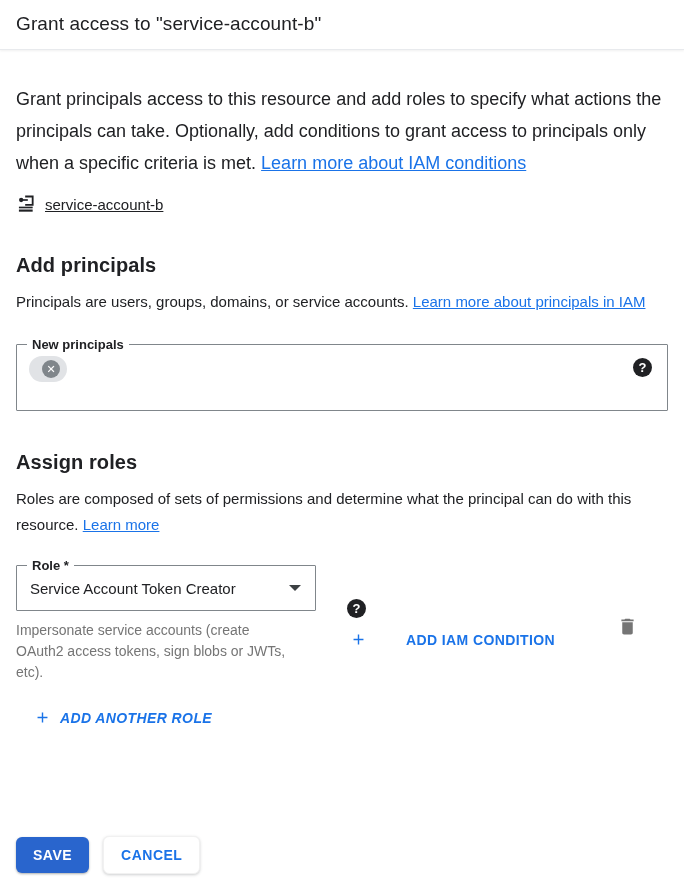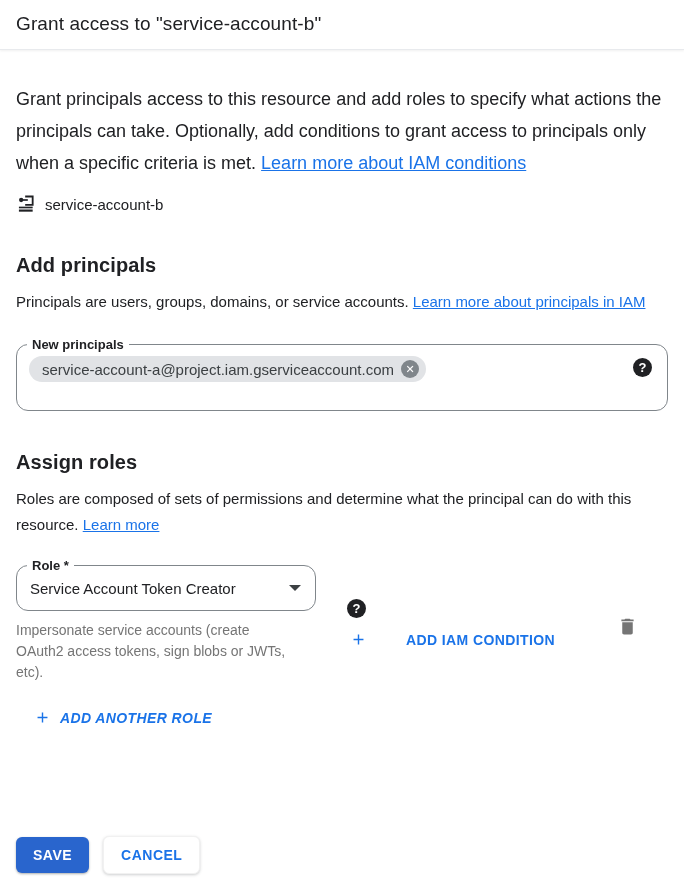--- a/index.html
+++ b/index.html
@@ -21,32 +21,32 @@
   .dlg-title { font-size: 19px; font-weight: 400; color: #202124; letter-spacing: .1px; }
 
   .content { padding: 0 16px; flex: 1; }
 
   
   .intro { margin-top: 33px; font-size: 18px; line-height: 32px; color: #202124; max-width: 652px; }
   a.link { color: #1a73e8; text-decoration: underline; cursor: pointer; }
 
   
   .section-sub-heading { margin-top: 32px; font-size: 16px; font-weight: 700; color: #202124; }
-  .resource-row { margin-top: 15px; display: flex; align-items: center; gap: 9px; font-size: 15px; }
+  .resource-row { margin-top: 15px; display: flex; align-items: center; gap: 9px; font-size: 15px; text-decoration: underline; }
   .resource-row svg { display: block; }
 
   
   .section-heading { margin-top: 40px; font-size: 20px; font-weight: 700; color: #202124; letter-spacing: .1px; }
   .section-desc { margin-top: 12px; font-size: 15px; line-height: 26px; color: #202124; max-width: 648px; }
 
   
   .outlined-field {
     position: relative;
     border: 1px solid #80868b;
-    border-radius: 12px;
+    border-radius: 1px;
     background: #fff;
   }
   .field-label {
     position: absolute;
     top: -8px; left: 10px;
     background: #fff;
     padding: 0 5px;
     font-size: 13px;
     font-weight: 700;
     color: #202124;
@@ -157,21 +157,20 @@
       <span>service-account-b</span>
     </div>
 
     <div class="section-heading">Add principals</div>
     <p class="section-desc"><span>Principals are users, groups, domains, or service accounts. </span><a class="link">Learn more about principals in IAM</a></p>
 
     <div class="outlined-field principals-field">
       <span class="field-label">New principals</span>
       <div class="principals-inner">
         <span class="chip">
-          <span>service-account-a@project.iam.gserviceaccount.com</span>
           <span class="chip-close">✕</span>
         </span>
       </div>
       <span class="help-badge principals-help">?</span>
     </div>
 
     <div class="section-heading">Assign roles</div>
     <p class="section-desc"><span>Roles are composed of sets of permissions and determine what the principal can do with this resource. </span><a class="link">Learn more</a></p>
 
     <div class="role-row">

